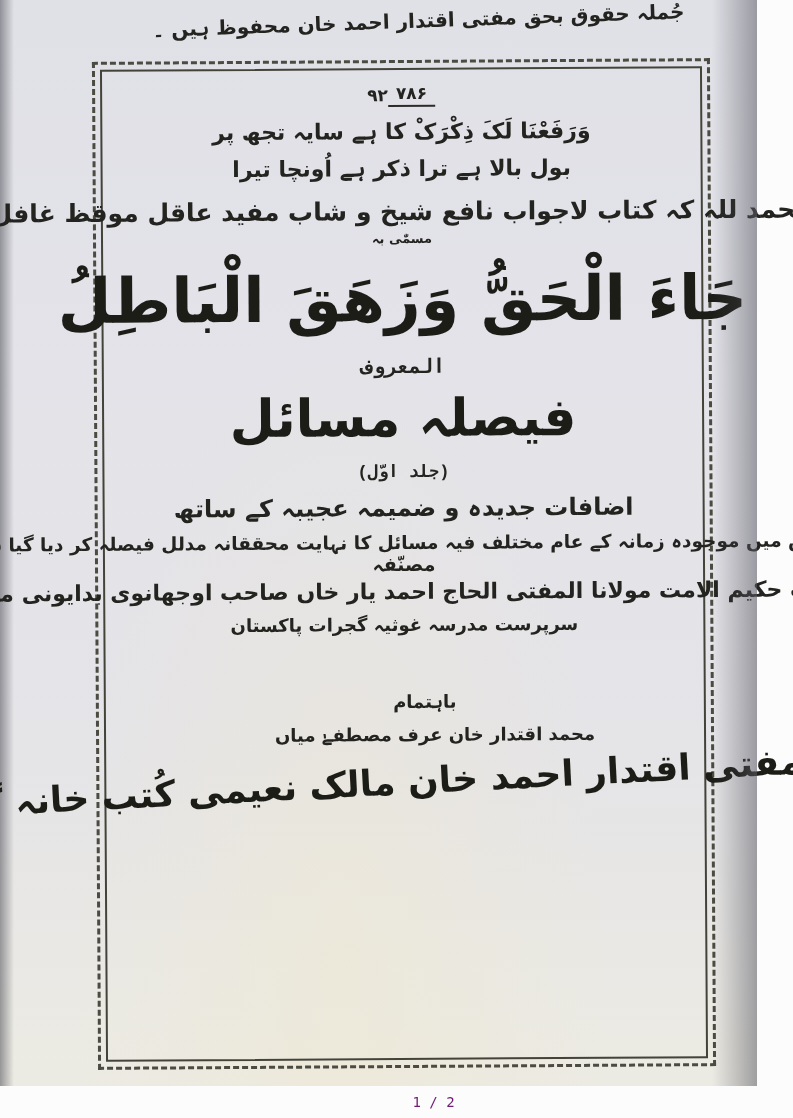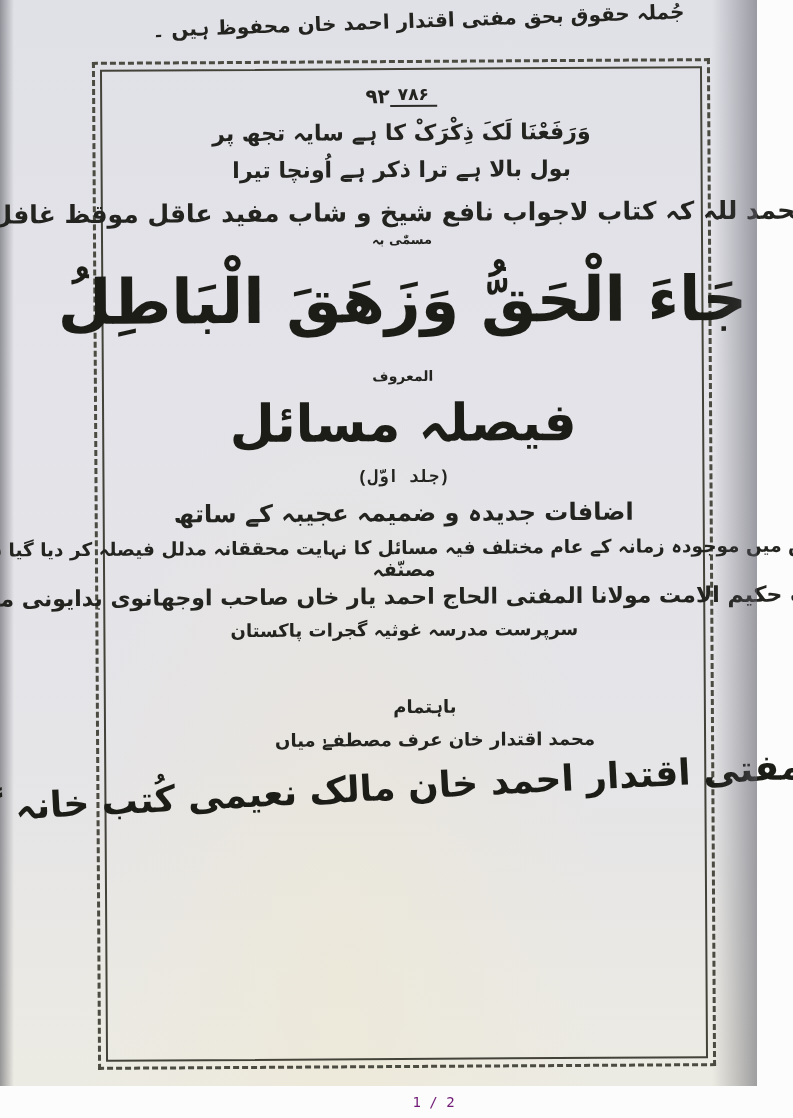--- a/index.html
+++ b/index.html
@@ -49,30 +49,30 @@
   
   .content{
     position:absolute;inset:0;
     direction:rtl;
     display:flex;flex-direction:column;align-items:center;
     padding-top:14px;box-sizing:border-box;
     color:#23231f;text-align:center;
   }
   .serial{display:flex;flex-direction:row;align-items:center;line-height:1.15;}
   .serial .top{font-size:17px;font-weight:bold;border-bottom:2px solid #2b2b28;padding:0 8px 1px;}
-  .serial .bottom{font-size:20px;font-weight:bold;padding-top:1px;}
+  .serial .bottom{font-size:17px;font-weight:bold;padding-top:1px;}
   .verse1{margin-top:12px;font-size:22px;font-weight:bold;}
   .verse2{margin-top:12px;font-size:22px;font-weight:bold;}
   .hamd{margin-top:16px;font-size:25px;font-weight:bold;white-space:nowrap;}
   .musamma{margin-top:5px;font-size:13px;font-weight:bold;}
   .main-title{
     margin-top:0px;font-size:62px;font-weight:bold;line-height:1.75;
     white-space:nowrap;letter-spacing:-1px;color:#1d1d18;
   }
-  .alias{margin-top:12px;font-size:14px;font-weight:bold;}
+  .alias{margin-top:0;font-size:20px;font-weight:bold;font-family:Liberation Mono, monospace;}
   .subtitle{font-size:52px;font-weight:bold;line-height:1.5;color:#1d1d18;}
   .volume{margin-top:4px;font-size:17px;font-weight:bold;font-family:Liberation Mono, monospace;}
   .additions{margin-top:12px;font-size:24px;font-weight:bold;}
   .description{margin-top:10px;font-size:18.5px;font-weight:bold;white-space:nowrap;}
   .musannafa{font-size:19px;font-weight:bold;}
   .author{margin-top:4px;font-size:22px;font-weight:bold;white-space:nowrap;}
   .patron{margin-top:10px;font-size:18px;font-weight:bold;}
   .management{margin-top:56px;font-size:18px;font-weight:bold;align-self:center;margin-right:-40px;}
   .manager{margin-top:12px;font-size:18px;font-weight:bold;margin-right:-60px;}
   .publisher{

